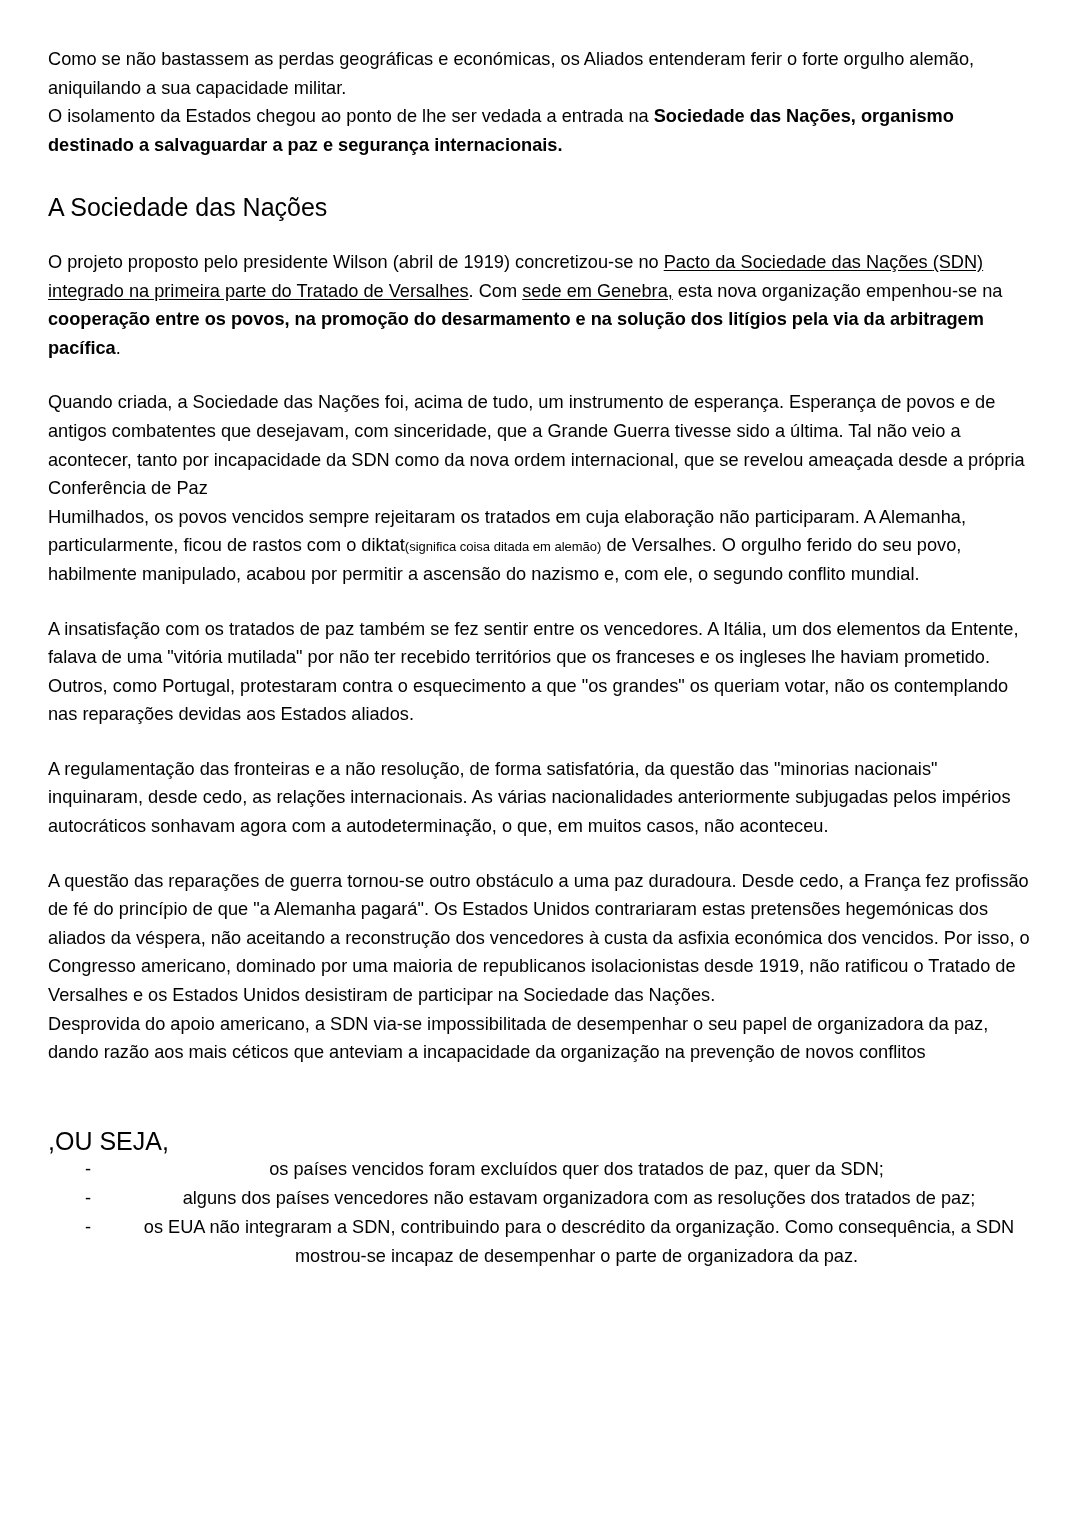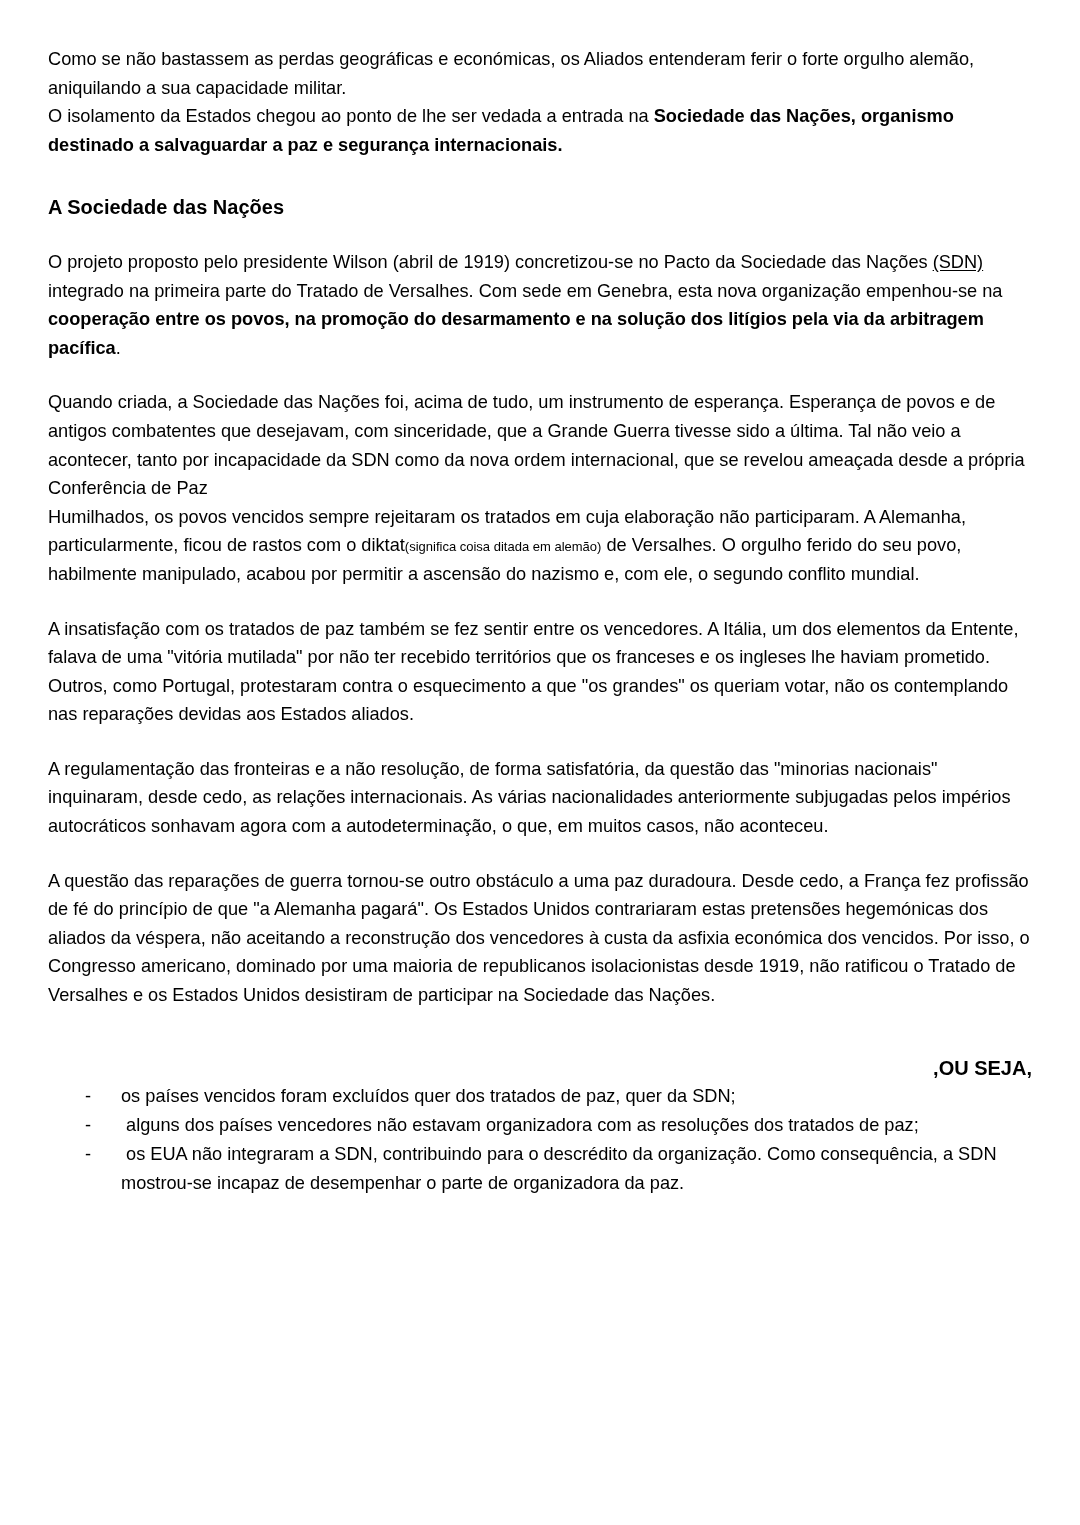--- a/index.html
+++ b/index.html
@@ -31,38 +31,38 @@
     margin: 0;
   }
   .para {
     margin: 0 0 0 0;
   }
   .gap-after {
     margin-bottom: 26px;
   }
   h2.heading {
     margin: 0;
-    font-size: 20px;
+    font-size: 25px;
     line-height: 28.6px;
-    font-weight: bold;
+    font-weight: normal;
   }
   .heading-block {
     margin: 34px 0 26px 0;
   }
   .heading-block-tight {
     margin: 30px 0 0 0;
   }
   .heading-ou {
-    margin: 44px 0 0 0;
-    text-align: right;
+    margin: 60px 0 0 0;
   }
   b, .b {
     font-weight: bold;
   }
   .u {
+    text-decoration: underline;
     text-underline-offset: 2px;
   }
   .bu {
     font-weight: normal;
     text-decoration: underline;
     text-underline-offset: 2px;
   }
   .tiny {
     font-size: 13px;
     line-height: 1;
@@ -81,20 +81,21 @@
   ul.dash-list li .dash {
     position: absolute;
     left: 37px;
     top: 0;
   }
   ul.dash-list li .li-text {
     display: block;
   }
   .nbsp-lead {
     white-space: pre-wrap;
+    text-align: center;
   }
 </style>
 </head>
 <body>
 
 <div class="page">
   <div class="doc">
 
     <p class="para"><span>Como se não bastassem as perdas geográficas e económicas, os Aliados entenderam ferir o forte orgulho alemão, aniquilando a sua capacidade militar.</span></p>
     <p class="para gap-after"><span>O isolamento da Estados chegou ao ponto de lhe ser vedada a entrada na </span><b>Sociedade das Nações, organismo destinado a salvaguardar a paz e segurança internacionais.</b></p>
@@ -109,20 +110,21 @@
 
 
     <p class="para gap-after"><span>Humilhados, os povos vencidos sempre rejeitaram os tratados em cuja elaboração não participaram. A Alemanha, particularmente, ficou de rastos com o diktat</span><span class="tiny">(significa coisa ditada em alemão)</span><span> de Versalhes. O orgulho ferido do seu povo, habilmente manipulado, acabou por permitir a ascensão do nazismo e, com ele, o segundo conflito mundial.</span></p>
 
     <p class="para gap-after">A insatisfação com os tratados de paz também se fez sentir entre os vencedores. A Itália, um dos elementos da Entente, falava de uma "vitória mutilada" por não ter recebido territórios que os franceses e os ingleses lhe haviam prometido. Outros, como Portugal, protestaram contra o esquecimento a que "os grandes" os queriam votar, não os contemplando nas reparações devidas aos Estados aliados.</p>
 
     <p class="para gap-after">A regulamentação das fronteiras e a não resolução, de forma satisfatória, da questão das "minorias nacionais" inquinaram, desde cedo, as relações internacionais. As várias nacionalidades anteriormente subjugadas pelos impérios autocráticos sonhavam agora com a autodeterminação, o que, em muitos casos, não aconteceu.</p>
 
     <p class="para">A questão das reparações de guerra tornou-se outro obstáculo a uma paz duradoura. Desde cedo, a França fez profissão de fé do princípio de que "a Alemanha pagará". Os Estados Unidos contrariaram estas pretensões hegemónicas dos aliados da véspera, não aceitando a reconstrução dos vencedores à custa da asfixia económica dos vencidos. Por isso, o Congresso americano, dominado por uma maioria de republicanos isolacionistas desde 1919, não ratificou o Tratado de Versalhes e os Estados Unidos desistiram de participar na Sociedade das Nações.</p>
 
+    <p class="para">Desprovida do apoio americano, a SDN via-se impossibilitada de desempenhar o seu papel de organizadora da paz, dando razão aos mais céticos que anteviam a incapacidade da organização na prevenção de novos conflitos</p>
 
     <div class="heading-ou">
       <h2 class="heading">,OU SEJA,</h2>
     </div>
 
 
     <ul class="dash-list">
       <li>
           <span class="dash">-</span>
           <span class="li-text nbsp-lead">os países vencidos foram excluídos quer dos tratados de paz, quer da SDN;</span>

